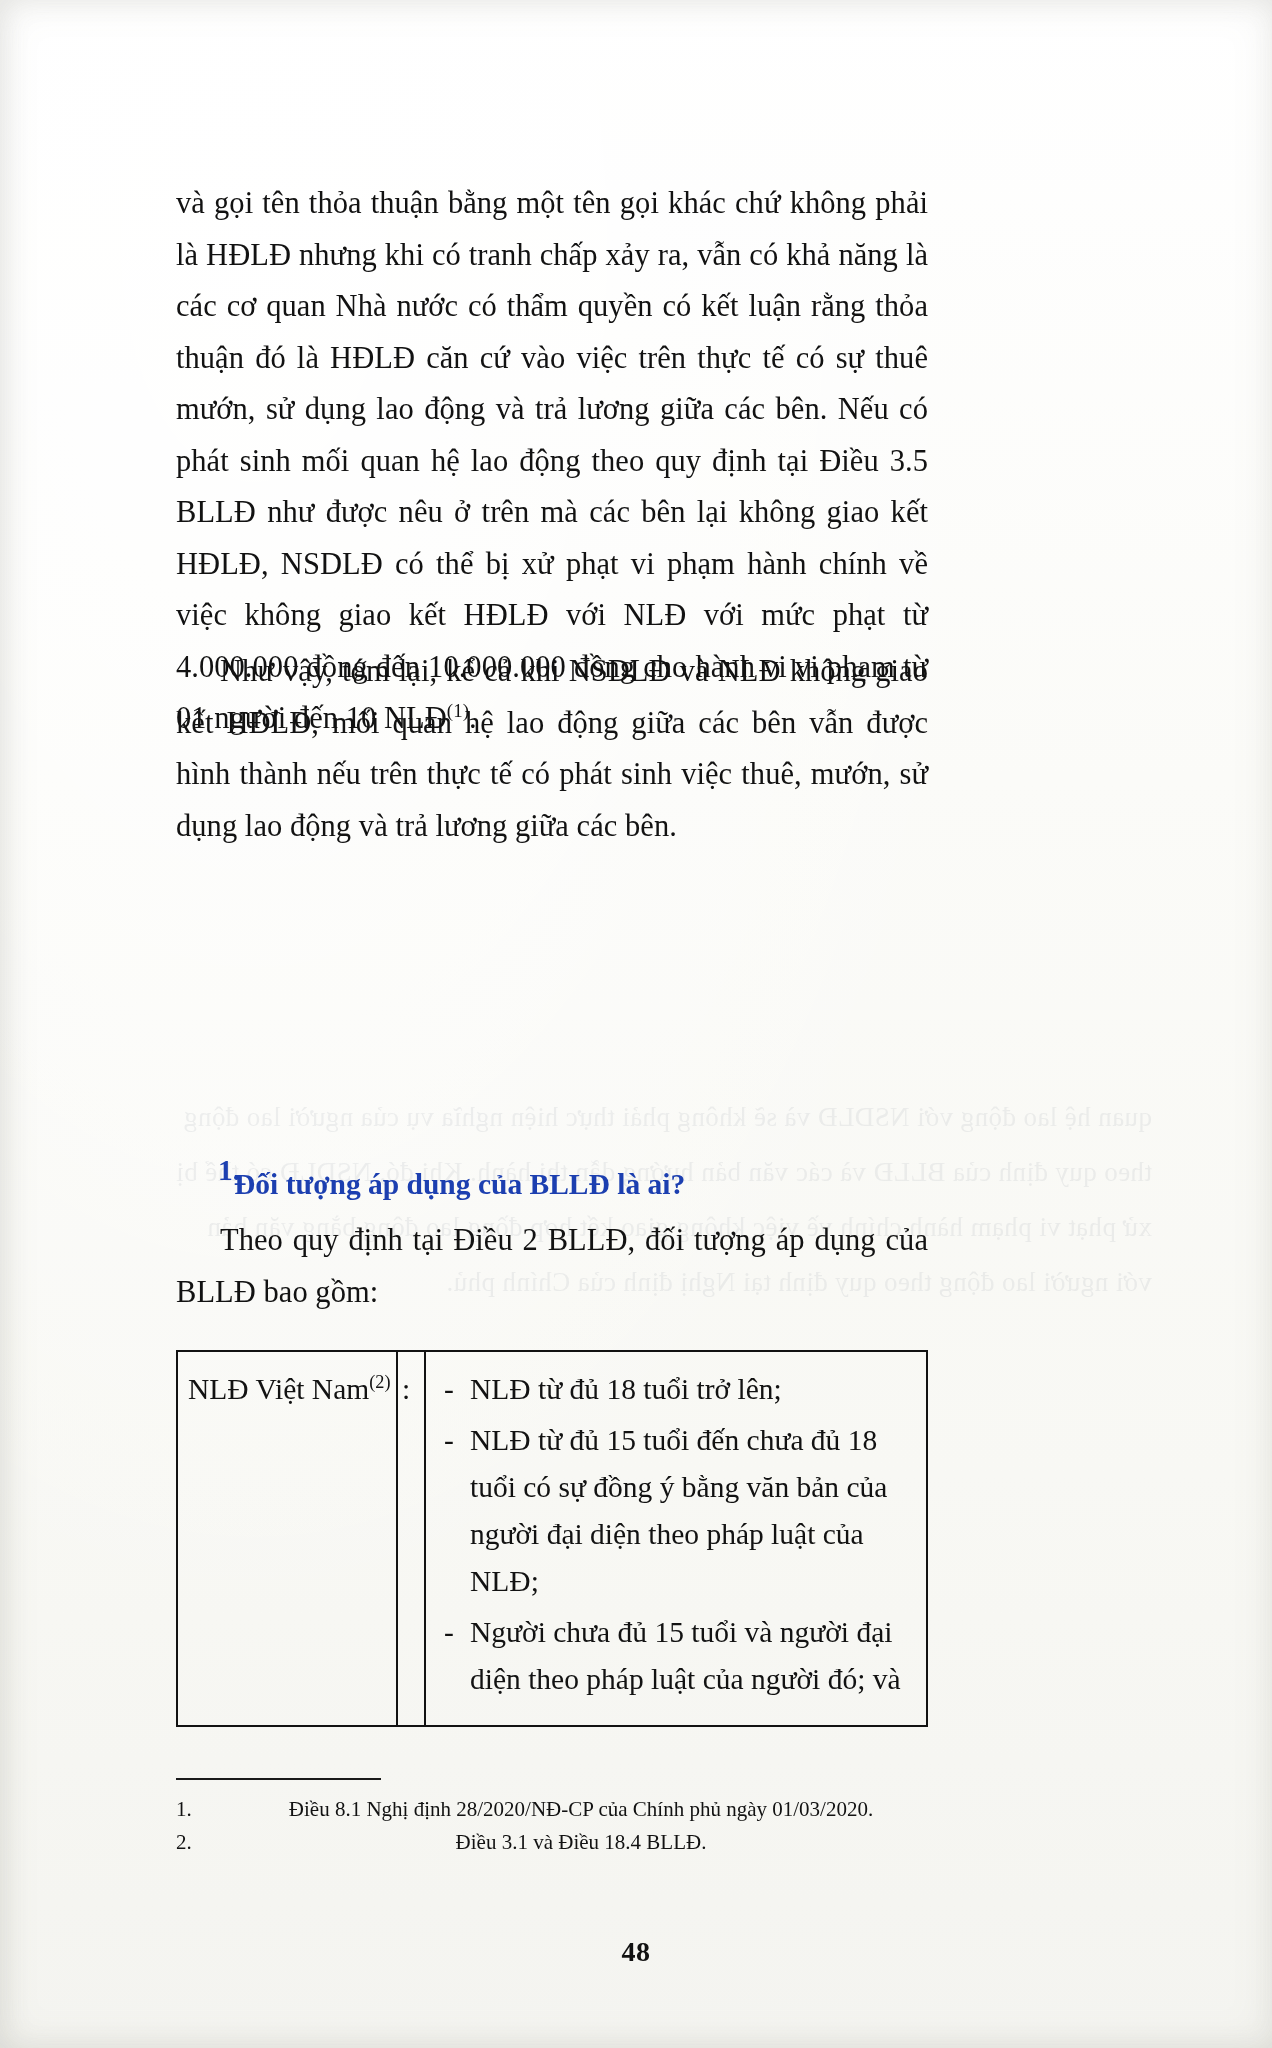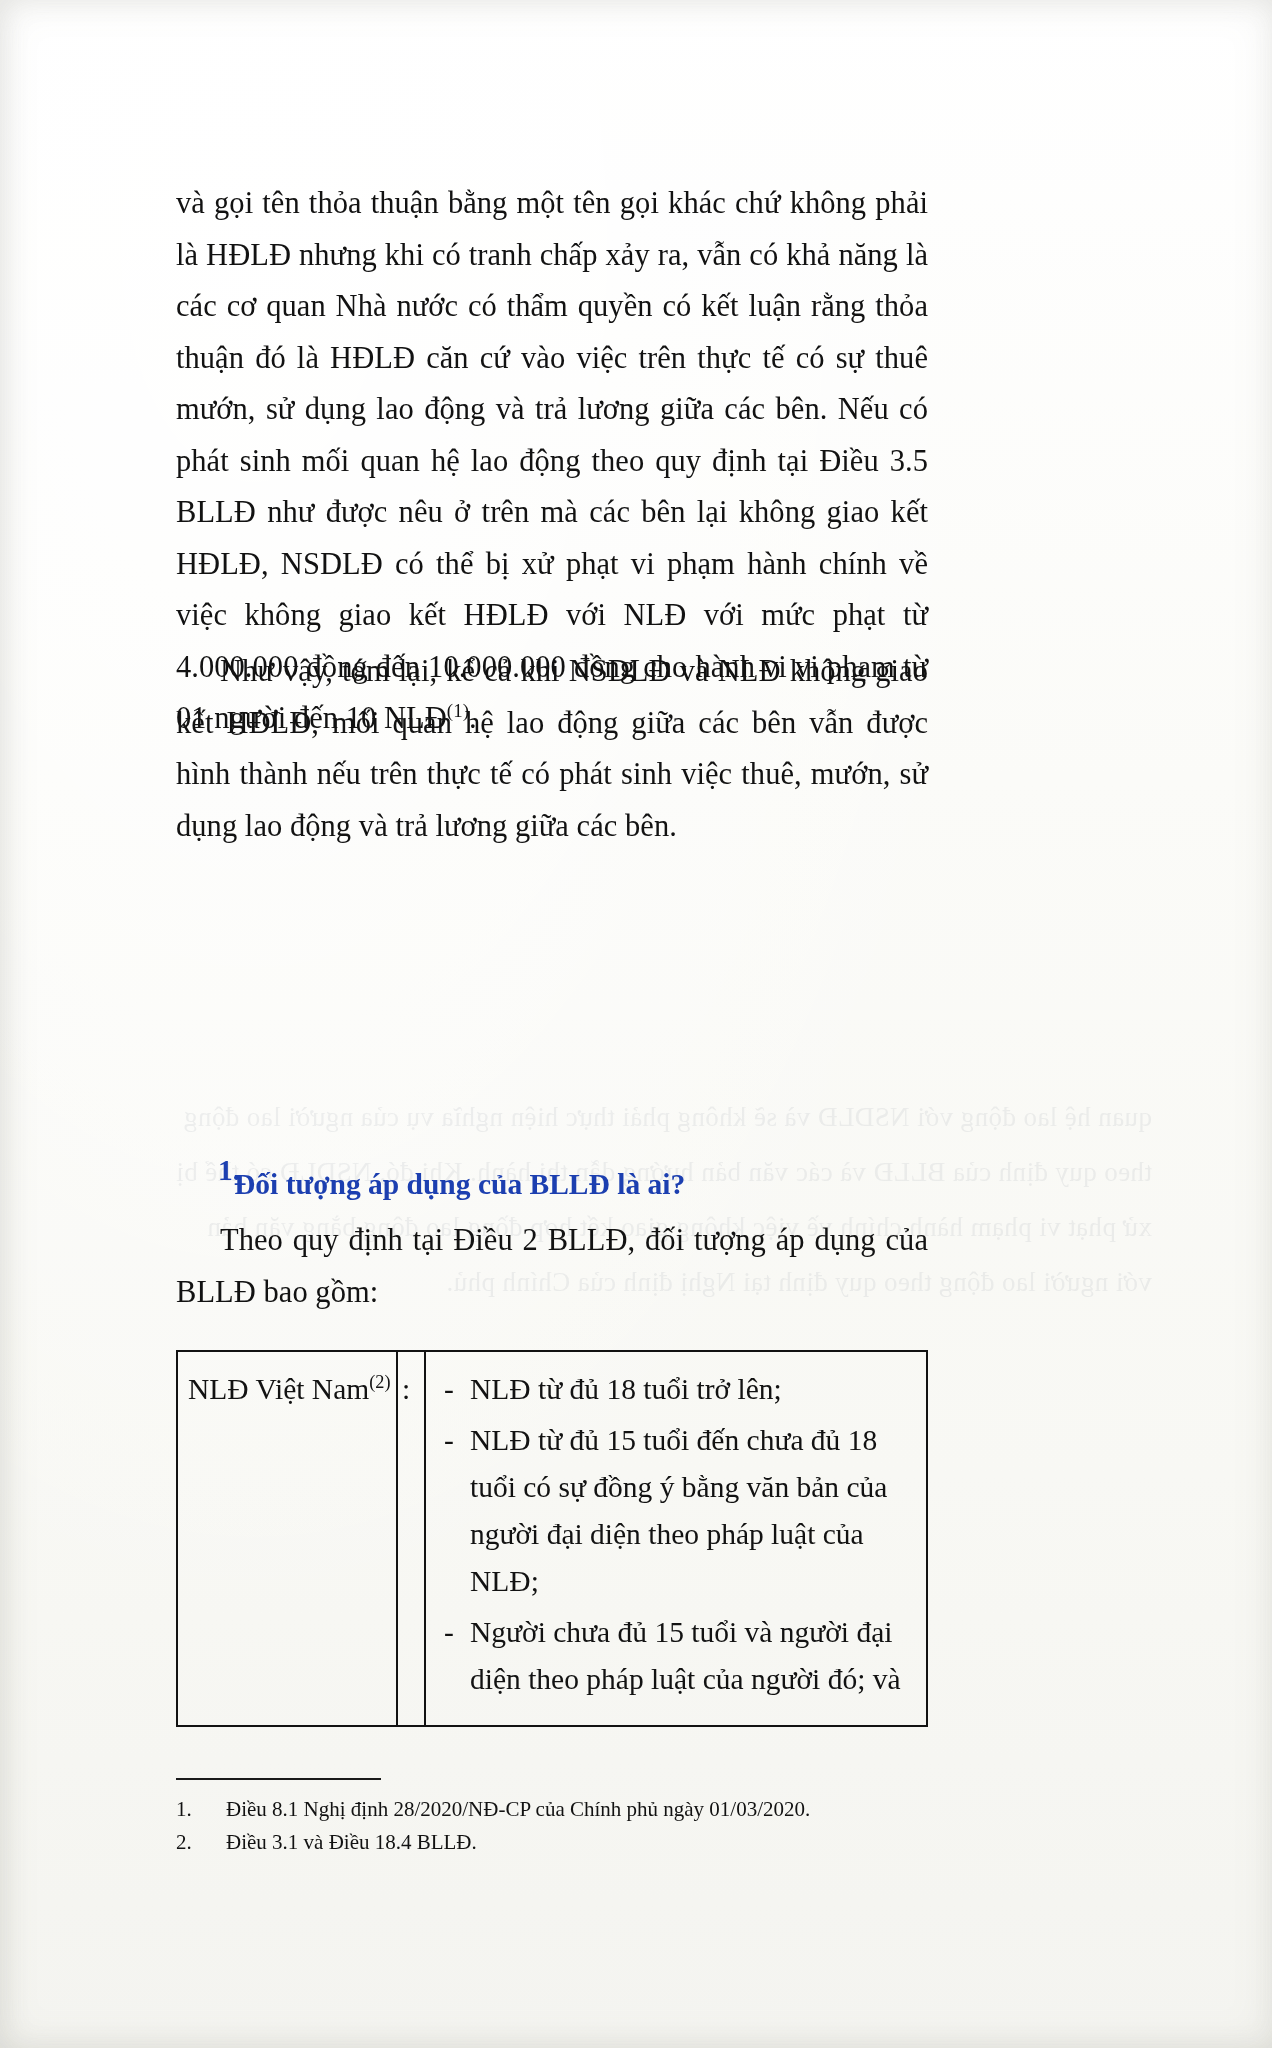--- a/index.html
+++ b/index.html
@@ -178,21 +178,21 @@
   .footnotes {
     position: absolute;
     left: 176px;
     top: 1793px;
     width: 760px;
     font-size: 21px;
     line-height: 33px;
   }
   .fn-item { display: flex; }
   .fn-item .fn-num { flex: 0 0 50px; width: 50px; }
-  .fn-item .fn-txt { flex: 1 1 auto; }
+  .fn-item .fn-txt { flex: 1 1 auto; text-align: center; }
 
   
   .folio {
     position: absolute;
     left: 0;
     right: 0;
     top: 1936px;
     text-align: center;
     font-size: 28px;
     font-weight: bold;
@@ -261,17 +261,18 @@
       <div class="fn-item">
         <span class="fn-num">1.</span>
         <span class="fn-txt">Điều 8.1 Nghị định 28/2020/NĐ-CP của Chính phủ ngày 01/03/2020.</span>
       </div>
       <div class="fn-item">
         <span class="fn-num">2.</span>
         <span class="fn-txt">Điều 3.1 và Điều 18.4 BLLĐ.</span>
       </div>
     </div>
 
+    <div class="folio">48</div>
 
   </div>
 
   <div class="edge-shadow"></div>
 </div>
 
 </body></html>

